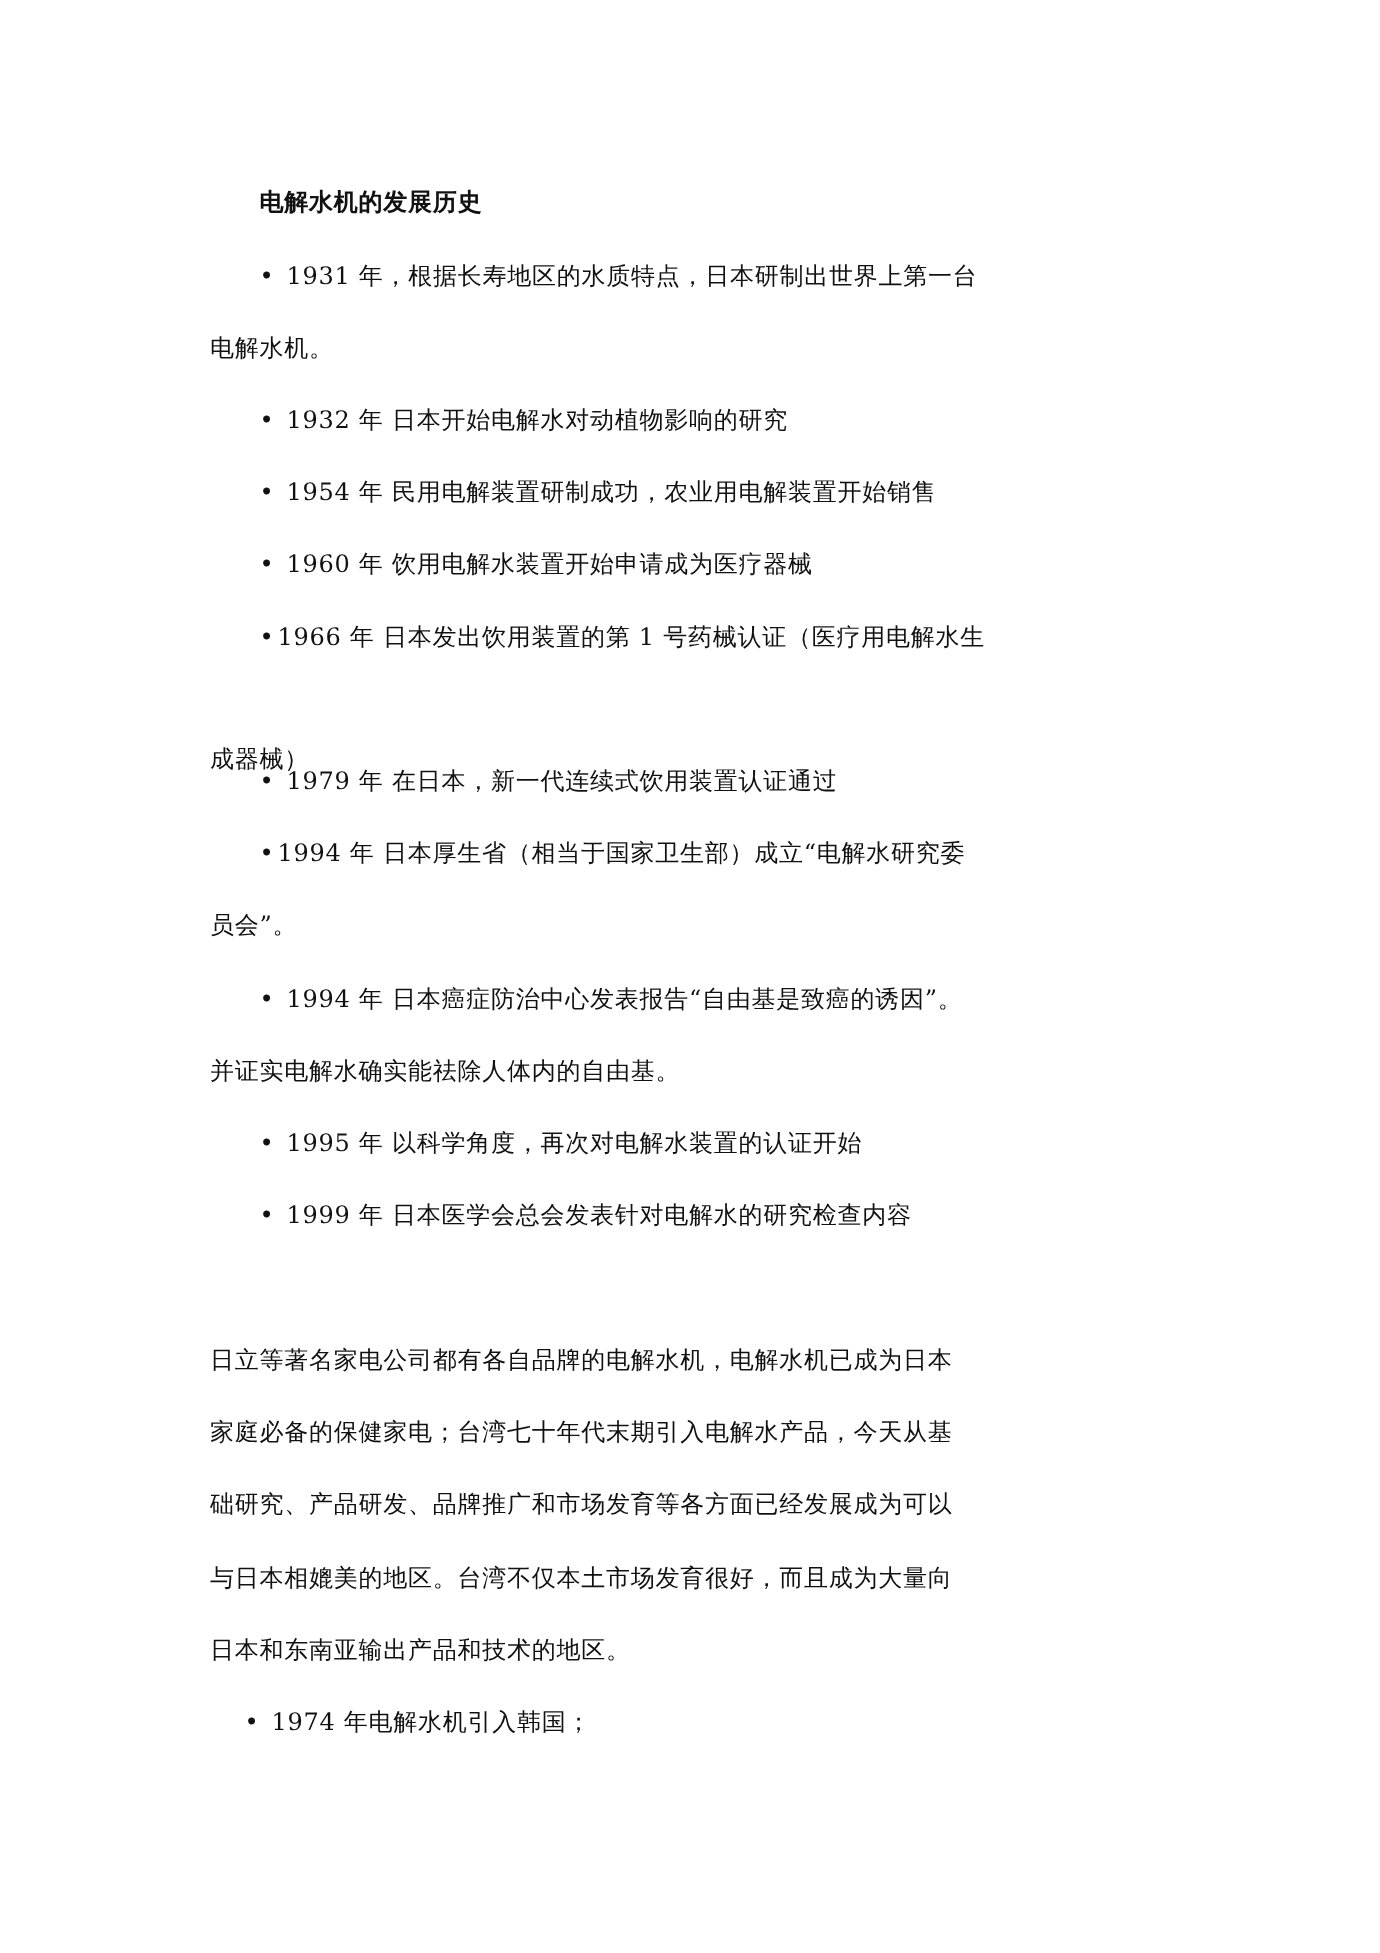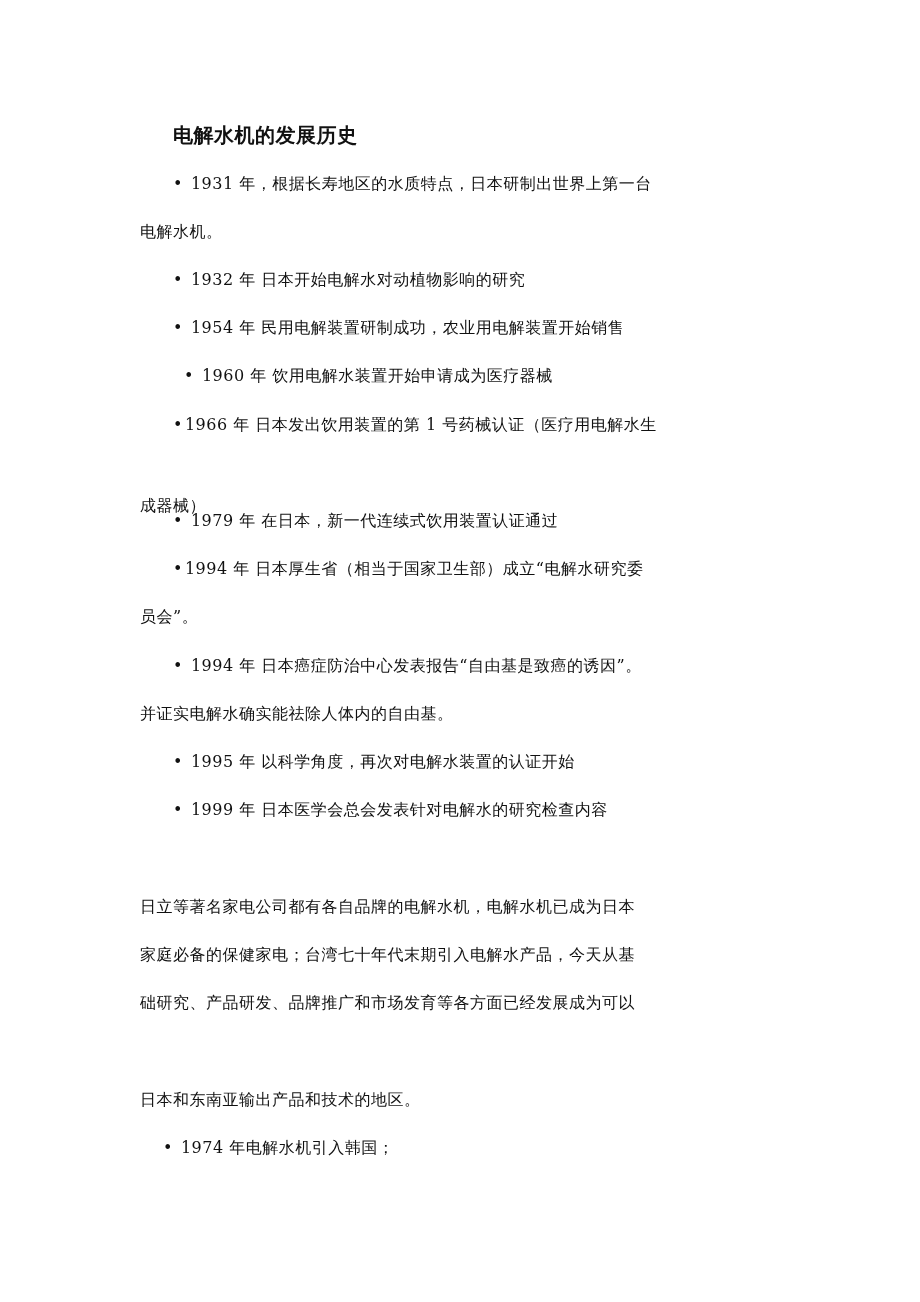--- a/index.html
+++ b/index.html
@@ -1,51 +1,52 @@
 <!DOCTYPE html>
 <html><head>
 <meta charset="utf-8">
 <style>
   html, body { margin: 0; padding: 0; background: #ffffff; }
   body { width: 920px; height: 1302px; position: relative; overflow: hidden;
          font-family: "DejaVu Serif", "Liberation Serif", serif; color: #111; }
   .page { position: absolute; left: 0; top: 0; width: 920px; height: 1302px; }
   .line { position: absolute; font-size: 16px; line-height: 24px; white-space: nowrap; letter-spacing: 0.5px; }
-  .title { font-family: "DejaVu Sans", "Liberation Sans", sans-serif; font-weight: bold; font-size: 20px; }
+  .title { font-family: "DejaVu Sans", "Liberation Sans", sans-serif; font-weight: bold; font-size: 16px; }
   .bullet { display: inline-block; margin-right: 8px; }
 </style>
 </head>
 <body>
 
 <div class="page">
   <div class="line title" style="left:173px; top:123px;">电解水机的发展历史</div>
 
   <div class="line" style="left:173px; top:172px;"><span class="bullet">•</span><span>1931 年，根据长寿地区的水质特点，日本研制出世界上第一台</span></div>
   <div class="line" style="left:140px; top:220px;">电解水机。</div>
 
   <div class="line" style="left:173px; top:268px;"><span class="bullet">•</span><span>1932 年  日本开始电解水对动植物影响的研究</span></div>
 
   <div class="line" style="left:173px; top:316px;"><span class="bullet">•</span><span>1954 年  民用电解装置研制成功，农业用电解装置开始销售</span></div>
 
-  <div class="line" style="left:173px; top:364px;margin-left:11px;"><span class="bullet">•</span><span>1960 年  饮用电解水装置开始申请成为医疗器械</span></div>
+  <div class="line" style="left:173px; top:364px;"><span class="bullet">•</span><span>1960 年  饮用电解水装置开始申请成为医疗器械</span></div>
 
   <div class="line" style="left:173px; top:413px;"><span class="bullet" style="margin-right:2px">•</span><span>1966 年 日本发出饮用装置的第 1 号药械认证（医疗用电解水生</span></div>
   <div class="line" style="left:140px; top:461px;margin-top:33px;">成器械）</div>
 
   <div class="line" style="left:173px; top:509px;"><span class="bullet">•</span><span>1979 年  在日本，新一代连续式饮用装置认证通过</span></div>
 
   <div class="line" style="left:173px; top:557px;"><span class="bullet" style="margin-right:2px">•</span><span>1994 年 日本厚生省（相当于国家卫生部）成立“电解水研究委</span></div>
   <div class="line" style="left:140px; top:605px;">员会”。</div>
 
   <div class="line" style="left:173px; top:654px;"><span class="bullet">•</span><span>1994 年  日本癌症防治中心发表报告“自由基是致癌的诱因”。</span></div>
   <div class="line" style="left:140px; top:702px;">并证实电解水确实能祛除人体内的自由基。</div>
 
   <div class="line" style="left:173px; top:750px;"><span class="bullet">•</span><span>1995 年  以科学角度，再次对电解水装置的认证开始</span></div>
 
   <div class="line" style="left:173px; top:798px;"><span class="bullet">•</span><span>1999 年  日本医学会总会发表针对电解水的研究检查内容</span></div>
 
   <div class="line" style="left:140px; top:895px;">日立等著名家电公司都有各自品牌的电解水机，电解水机已成为日本</div>
   <div class="line" style="left:140px; top:943px;">家庭必备的保健家电；台湾七十年代末期引入电解水产品，今天从基</div>
   <div class="line" style="left:140px; top:991px;">础研究、产品研发、品牌推广和市场发育等各方面已经发展成为可以</div>
+  <div class="line" style="left:140px; top:1040px;">与日本相媲美的地区。台湾不仅本土市场发育很好，而且成为大量向</div>
   <div class="line" style="left:140px; top:1088px;">日本和东南亚输出产品和技术的地区。</div>
 
   <div class="line" style="left:163px; top:1136px;"><span class="bullet">•</span><span>1974 年电解水机引入韩国；</span></div>
 </div>
 
 </body></html>

